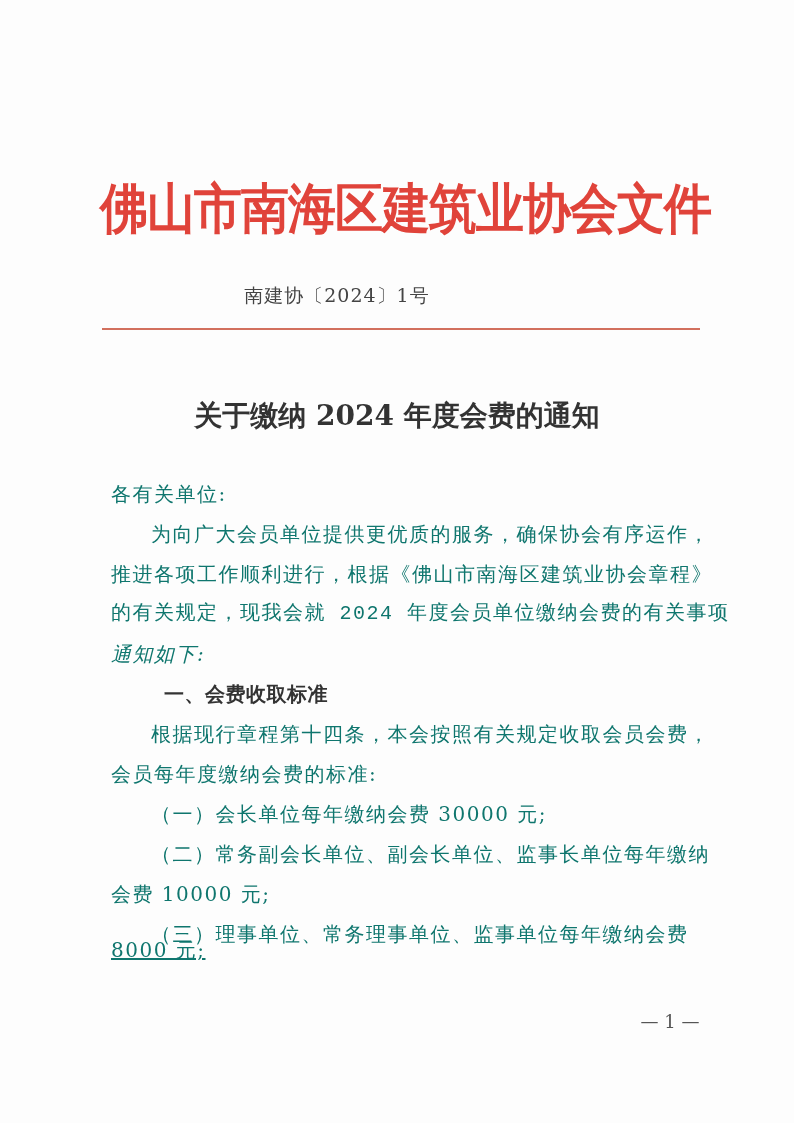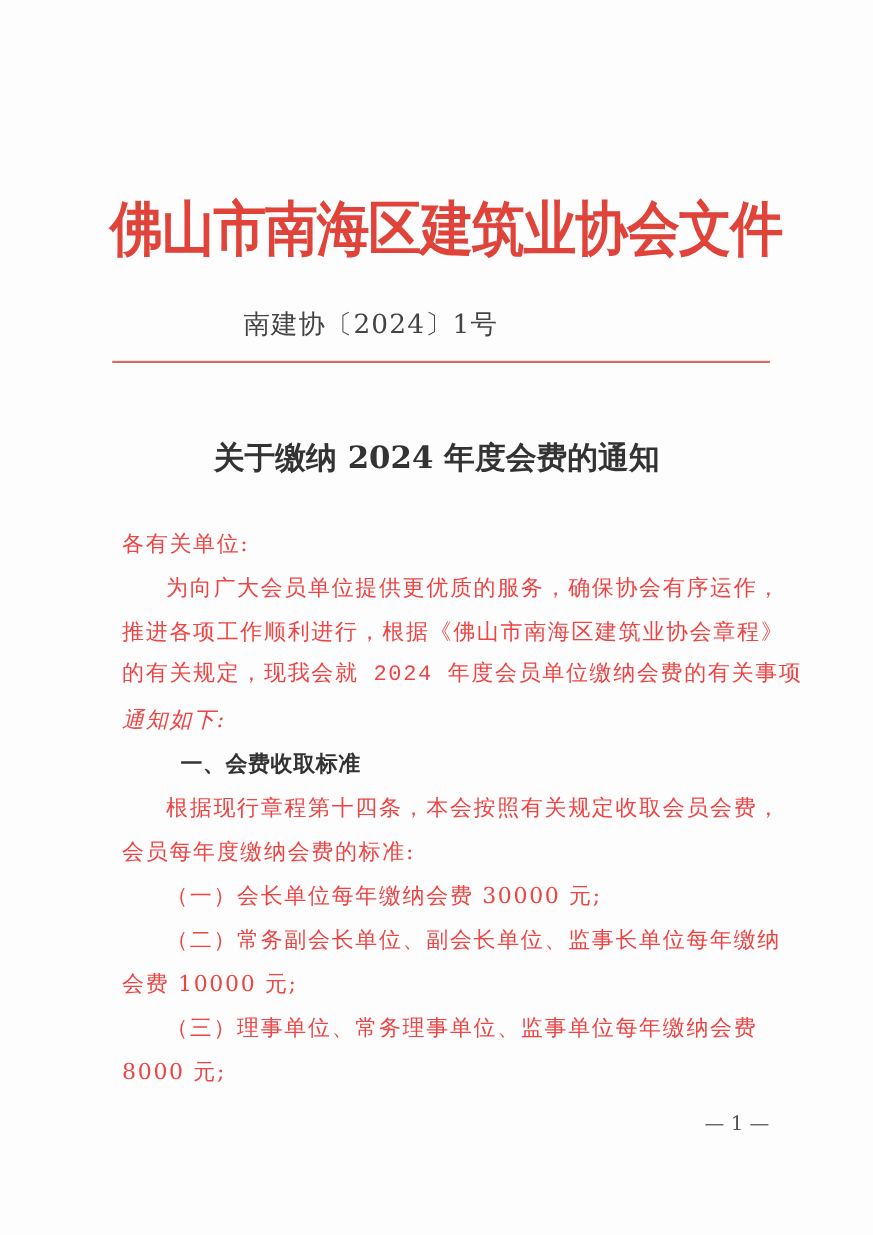--- a/index.html
+++ b/index.html
@@ -20,39 +20,39 @@
     font-size: 48px;
     line-height: 80px;
     color: #e0433a;
     letter-spacing: -1px;
     transform: scaleY(1.12);
     white-space: nowrap;
   }
   .docnum {
     position: absolute; left: 0; top: 280px; width: 674px;
     text-align: center;
-    font-size: 24px; line-height: 30px;
+    font-size: 19px; line-height: 30px;
     color: #444;
     letter-spacing: 1px;
   }
   .redline {
     position: absolute; left: 102px; top: 328px; width: 598px; height: 2px;
     background: #d2705e;
   }
   .title {
     position: absolute; left: 0; top: 398px; width: 794px;
     text-align: center;
     font-size: 28px; line-height: 36px;
     font-weight: bold;
     color: #333;
   }
   .body-text {
     position: absolute; left: 111px; width: 590px;
     font-size: 20px; line-height: 40px;
-    color: #ef4444;
+    color: #0f766e;
     letter-spacing: 1.5px;
     white-space: nowrap;
   }
   .heading {
     font-family: "DejaVu Sans", "Liberation Sans", sans-serif;
     font-weight: bold;
     color: #333;
     letter-spacing: 0.5px;
   }
   .page-number {
@@ -81,16 +81,16 @@
   <div class="body-text" style="top:634px;font-style:italic;">通知如下:</div>
 
   <div class="body-text heading" style="top:674px; left:164px;">一、会费收取标准</div>
 
   <div class="body-text" style="top:714px; left:151px;">根据现行章程第十四条，本会按照有关规定收取会员会费，</div>
   <div class="body-text" style="top:754px;">会员每年度缴纳会费的标准:</div>
   <div class="body-text" style="top:794px; left:151px;">（一）会长单位每年缴纳会费 30000 元;</div>
   <div class="body-text" style="top:834px; left:151px;">（二）常务副会长单位、副会长单位、监事长单位每年缴纳</div>
   <div class="body-text" style="top:874px;">会费 10000 元;</div>
   <div class="body-text" style="top:914px; left:151px;">（三）理事单位、常务理事单位、监事单位每年缴纳会费</div>
-  <div class="body-text" style="top:954px;">8000 元;</div>
+  <div class="body-text" style="top:930px;text-decoration:underline;">8000 元;</div>
 
   <div class="page-number">— 1 —</div>
 </div>
 
 </body></html>

